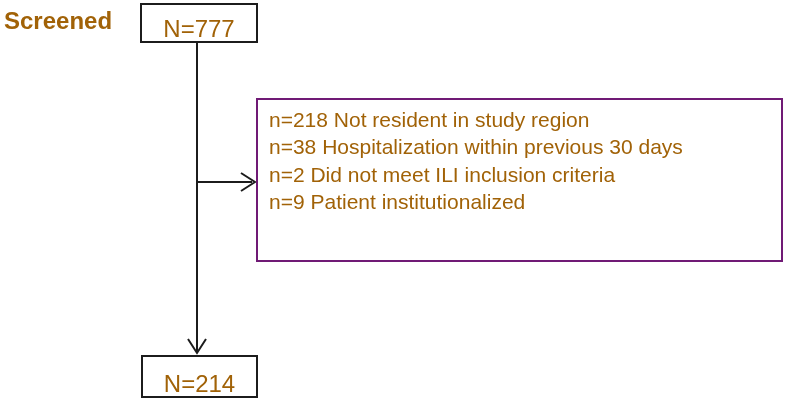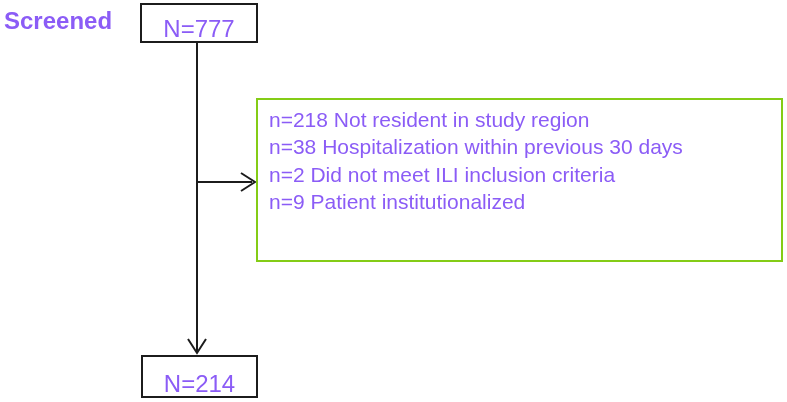--- a/index.html
+++ b/index.html
@@ -6,21 +6,21 @@
     margin: 0;
     padding: 0;
     background: #ffffff;
   }
   .stage {
     position: relative;
     width: 787px;
     height: 402px;
     background: #ffffff;
     font-family: "Liberation Sans", sans-serif;
-    color: #8b5cf6;
+    color: #a16207;
     overflow: hidden;
   }
   .side-label {
     position: absolute;
     font-weight: 700;
     font-size: 24px;
     line-height: 26px;
     white-space: nowrap;
   }
   #label-screened { left: 4px; top: 8px; }
@@ -38,21 +38,21 @@
   }
   #box-screened { left: 140px; top: 3px;   width: 118px; height: 40px; }
   #box-included { left: 141px; top: 355px; width: 117px; height: 43px; }
   .exclusion-box {
     position: absolute;
     left: 256px;
     top: 98px;
     width: 527px;
     height: 164px;
     box-sizing: border-box;
-    border: 2px solid #84cc16;
+    border: 2px solid #701a75;
     background: #ffffff;
     padding: 6px 6px 0 11px;
     font-size: 21px;
     line-height: 27.4px;
   }
   .exclusion-line { white-space: nowrap; }
   .connectors {
     position: absolute;
     left: 0;
     top: 0;

